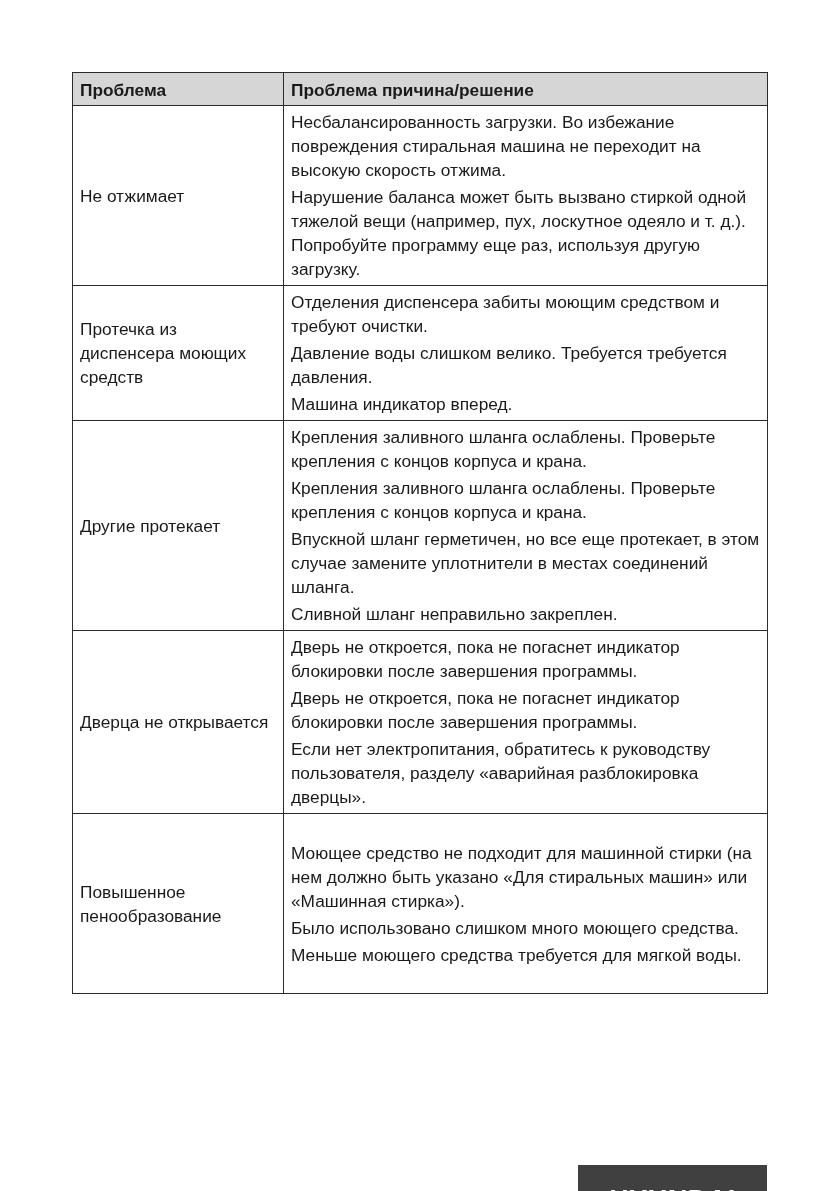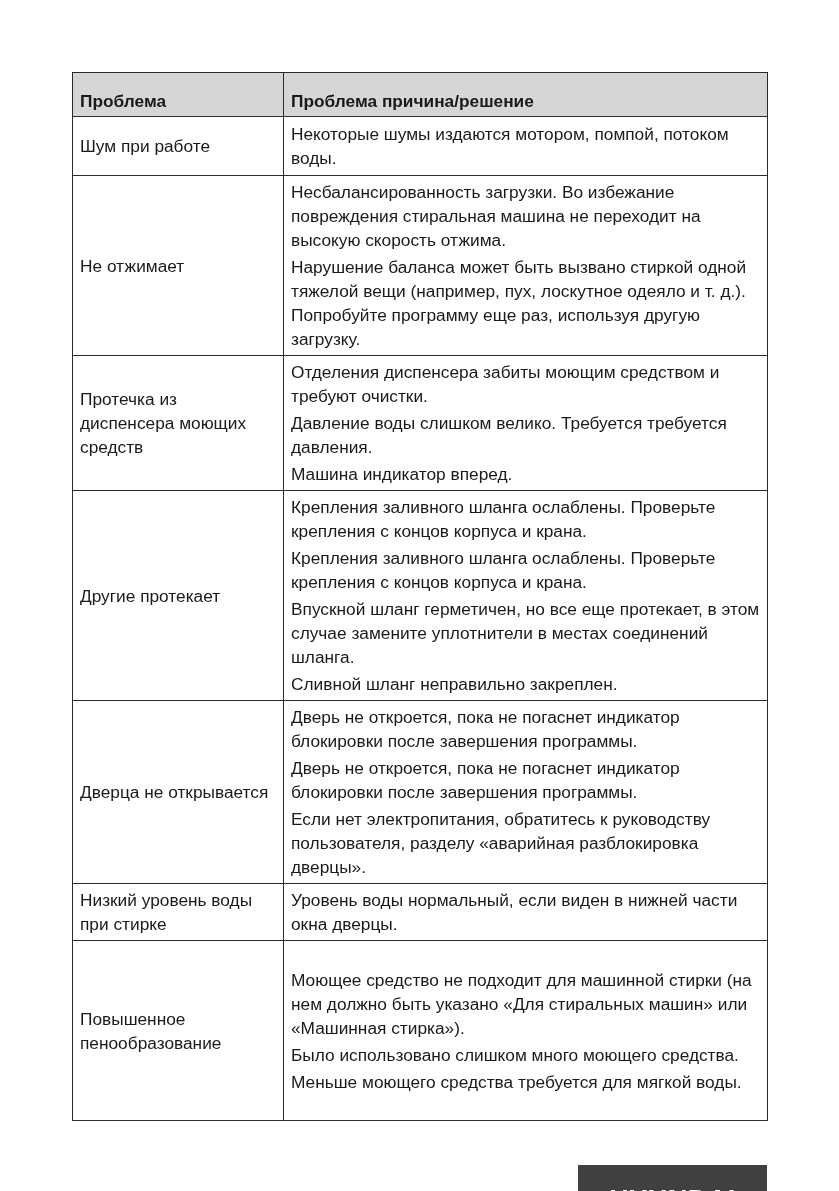--- a/index.html
+++ b/index.html
@@ -4,21 +4,21 @@
 <style>
   html, body { margin: 0; padding: 0; background: #ffffff; }
   body { width: 839px; height: 1191px; position: relative; overflow: hidden;
          font-family: "Liberation Sans", "DejaVu Sans", sans-serif; color: #1a1a1a; }
   .tbl { position: absolute; left: 72px; top: 72px; width: 695px;
          border-collapse: collapse; table-layout: fixed; }
   .tbl td, .tbl th { border: 1.3px solid #2b2b2b; vertical-align: middle;
          font-size: 17.3px; line-height: 24px; padding: 0 7px; text-align: left; }
   .tbl col.c1 { width: 211px; }
   .tbl col.c2 { width: 484px; }
-  .tbl th { background: #d6d6d6; font-weight: bold; height: 31px; padding-top: 12px; }
+  .tbl th { background: #d6d6d6; font-weight: bold; height: 31px; padding-top: 1px; }
   .tbl td.sol { padding-top: 4px; padding-bottom: 4px; }
   .para { margin: 0 0 3px 0; }
   .para:last-child { margin-bottom: 0; }
   .logo { position: absolute; left: 578px; top: 1121px; width: 189px; height: 70px;
           background: #404040; color: #ffffff; font-weight: bold; font-size: 27px;
           letter-spacing: 0.5px; display: flex; align-items: center; justify-content: center; margin-top: 44px; }
 </style>
 </head>
 <body>
 
@@ -27,26 +27,20 @@
       <col class="c1">
       <col class="c2">
     </colgroup>
   <thead>
     <tr>
       <th>Проблема</th>
       <th>Проблема причина/решение</th>
     </tr>
   </thead>
   <tbody>
-    <tr style="height:59px">
-      <td>Шум при работе</td>
-      <td class="sol">
-        <div class="para">Некоторые шумы издаются мотором, помпой, потоком воды.</div>
-      </td>
-    </tr>
     <tr style="height:176px">
       <td>Не отжимает</td>
       <td class="sol">
         <div class="para">Несбалансированность загрузки. Во избежание повреждения стиральная машина не переходит на высокую скорость отжима.</div>
         <div class="para">Нарушение баланса может быть вызвано стиркой одной тяжелой вещи (например, пух, лоскутное одеяло и т. д.). Попробуйте программу еще раз, используя другую загрузку.</div>
       </td>
     </tr>
     <tr style="height:128px">
       <td>Протечка из диспенсера моющих средств</td>
       <td class="sol">
@@ -65,26 +59,20 @@
       </td>
     </tr>
     <tr style="height:179px">
       <td>Дверца не открывается</td>
       <td class="sol">
         <div class="para">Дверь не откроется, пока не погаснет индикатор блокировки после завершения программы.</div>
         <div class="para">Дверь не откроется, пока не погаснет индикатор блокировки после завершения программы.</div>
         <div class="para">Если нет электропитания, обратитесь к руководству пользователя, разделу «аварийная разблокировка дверцы».</div>
       </td>
     </tr>
-    <tr style="height:54px">
-      <td>Низкий уровень воды при стирке</td>
-      <td class="sol">
-        <div class="para">Уровень воды нормальный, если виден в нижней части окна дверцы.</div>
-      </td>
-    </tr>
     <tr style="height:180px">
       <td>Повышенное пенообразование</td>
       <td class="sol">
         <div class="para">Моющее средство не подходит для машинной стирки (на нем должно быть указано «Для стиральных машин» или «Машинная стирка»).</div>
         <div class="para">Было использовано слишком много моющего средства.</div>
         <div class="para">Меньше моющего средства требуется для мягкой воды.</div>
       </td>
     </tr>
   </tbody>
 </table>

